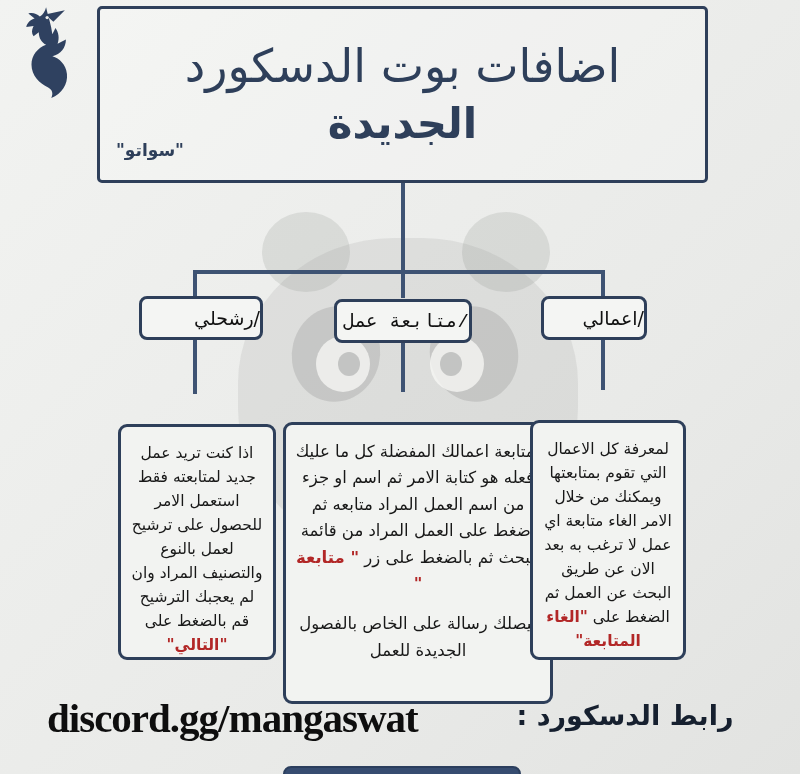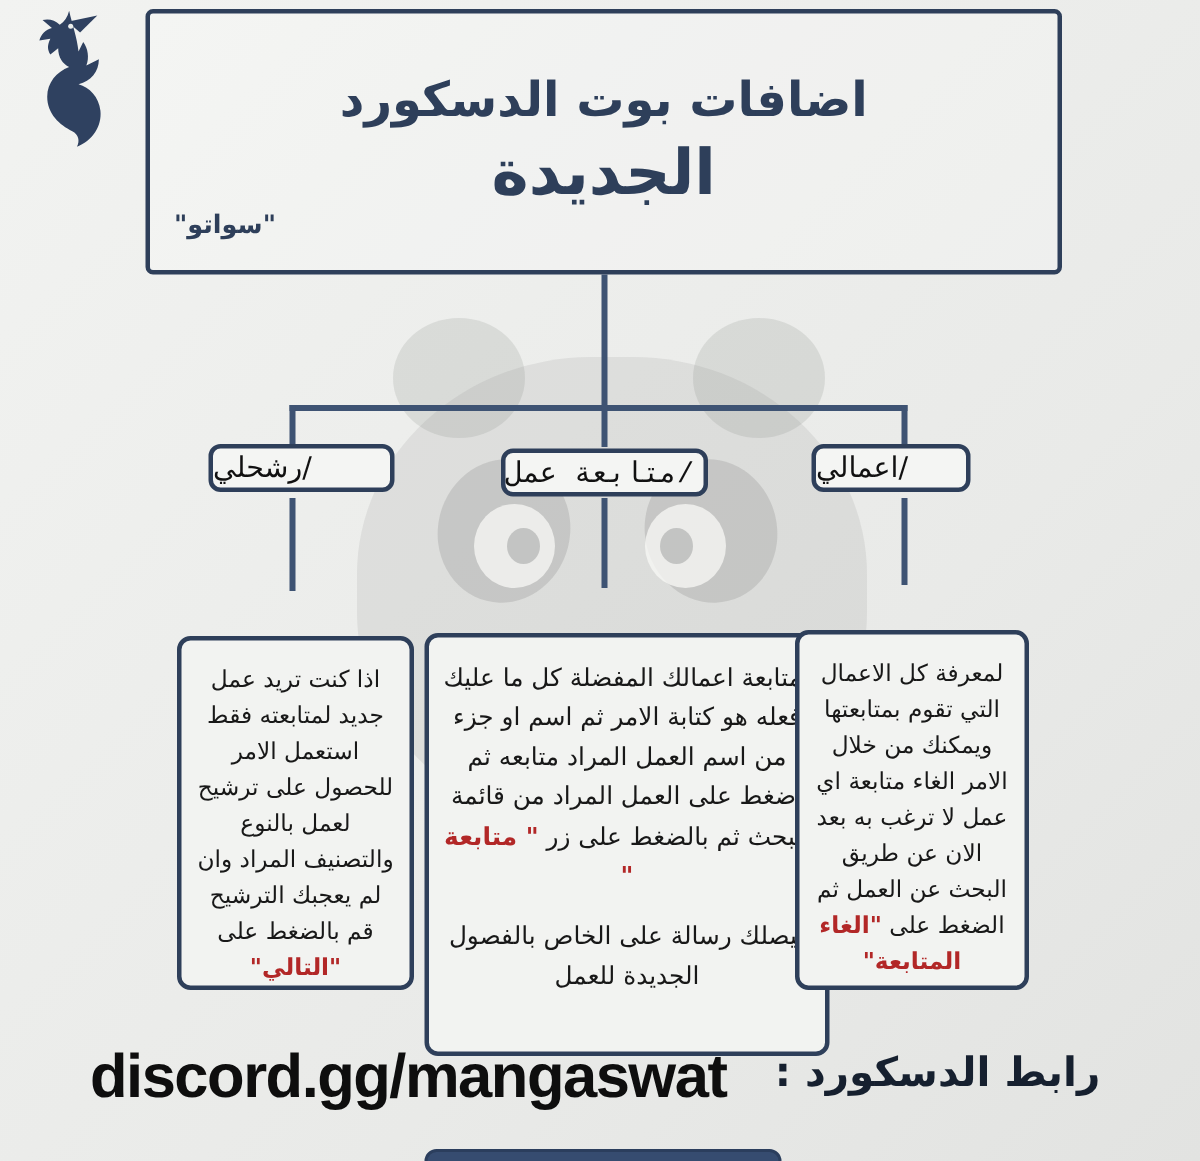--- a/index.html
+++ b/index.html
@@ -35,30 +35,30 @@
   
   .dragon{position:absolute;left:10px;top:4px;width:68px;height:96px;}
   
   .title-box{
     position:absolute;left:97px;top:6px;width:611px;height:177px;
     border:3px solid var(--accent);border-radius:5px;
     background:rgba(255,255,255,0.22);box-sizing:border-box;
     display:flex;flex-direction:column;align-items:center;justify-content:center;
     direction:rtl;color:var(--accent);
   }
-  .title-l1{font-size:32px;font-weight:bold;line-height:1.3;}
+  .title-l1{font-size:46px;font-weight:normal;line-height:1.3;}
   .title-l2{font-size:42px;font-weight:bold;line-height:1.3;}
   .tagline{position:absolute;left:16px;bottom:20px;font-size:17px;font-weight:bold;color:var(--accent);}
   
   .conn{position:absolute;background:var(--line);}
   
   .cmd{
-    position:absolute;height:32px;box-sizing:border-box;
+    position:absolute;height:44px;box-sizing:border-box;
     border:3px solid var(--accent);border-radius:8px;background:#f4f5f3;
-    display:flex;align-items:center;justify-content:flex-end;
+    display:flex;align-items:center;justify-content:flex-start;
     direction:rtl;font-size:19px;color:#111;font-weight:500;
   }
   .cmd-left{left:139px;top:296px;width:124px;}
   .cmd-mid{left:334px;top:299px;width:138px;font-family:Liberation Mono, monospace;}
   .cmd-right{left:541px;top:296px;width:106px;}
   
   .detail{
     position:absolute;box-sizing:border-box;
     border:3px solid var(--accent);border-radius:9px;background:#f2f3f1;
     direction:rtl;text-align:center;color:var(--ink);
@@ -68,22 +68,22 @@
   .detail-mid{left:283px;top:390px;width:270px;height:282px;font-size:16.5px;line-height:1.6;}
   .detail-right{left:530px;top:388px;width:156px;height:240px;}
   .hl{color:var(--red);font-weight:bold;}
   .after{margin-top:14px;}
   
   .footer-label{
     position:absolute;right:45px;top:700px;width:260px;
     direction:rtl;text-align:center;font-size:27px;font-weight:bold;color:#16202f;
   }
   .discord-link{
-    position:absolute;left:60px;top:694px;
-    font-family:Liberation Sans, sans-serif;font-weight:700;
+    position:absolute;left:47px;top:694px;
+    font-family:Liberation Serif, serif;font-weight:700;
     font-size:41px;letter-spacing:-1px;color:#0e0e0e;
   }
   .bottom-bar{
     position:absolute;left:283px;top:766px;width:238px;height:14px;
     background:var(--bar);border-radius:8px 8px 0 0;border:2px solid #2b3e5d;box-sizing:border-box;
   }
 </style>
 </head>
 <body>
 

